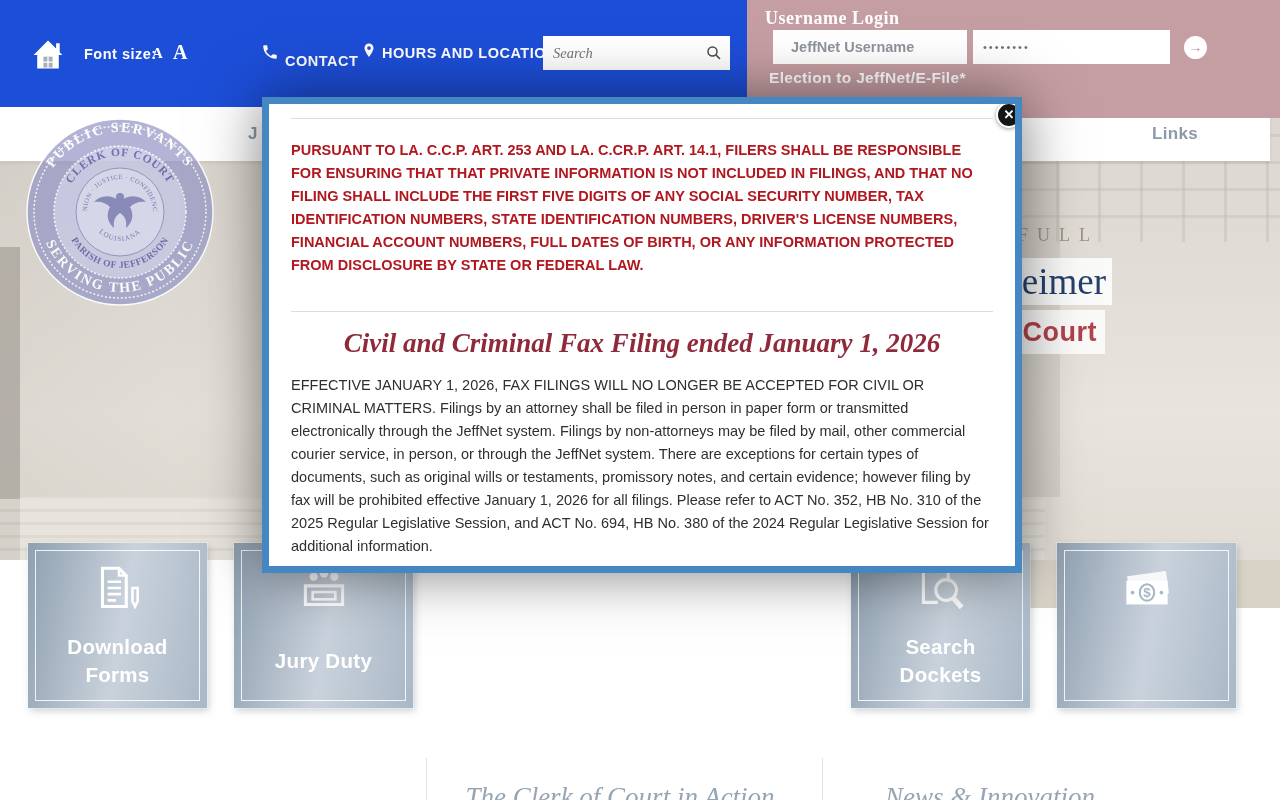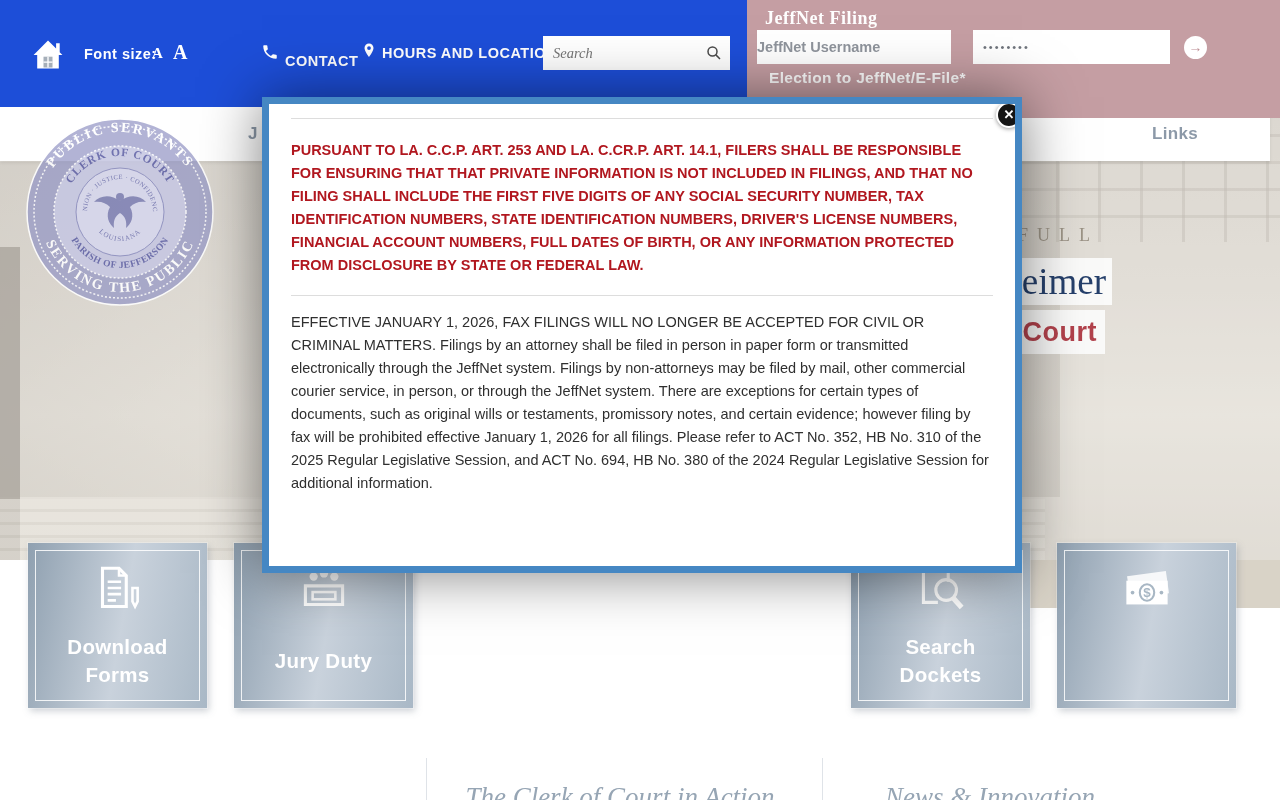--- a/index.html
+++ b/index.html
@@ -58,36 +58,36 @@
   .searchbox{position:absolute;left:543px;top:36px;width:187px;height:34px;background:#fff;}
   .searchbox input{position:absolute;left:0;top:0;width:150px;height:34px;border:0;outline:none;
        padding:0 0 0 10px;font-family:"Liberation Serif",serif;font-style:italic;font-size:14.5px;color:#555;background:transparent;}
   .search-ic{position:absolute;right:7px;top:8px;cursor:pointer;}
 
   
   .login{position:absolute;left:747px;top:0;width:533px;height:118px;background:#c59ea3;z-index:5;}
   .login-title{position:absolute;left:18px;top:8px;color:#fff;font-family:"Liberation Serif",serif;
        font-weight:bold;font-size:18px;letter-spacing:.5px;}
   .login input{border:0;outline:none;background:#fff;box-sizing:border-box;}
-  .user-in{position:absolute;left:10px;top:30px;width:194px;height:34px;padding:0 0;
+  .user-in{position:absolute;left:26px;top:30px;width:194px;height:34px;padding:0 18px;
        font-size:14.5px;font-weight:bold;color:#6f747c;}
   .user-in::placeholder{color:#8f949c;opacity:1;}
   .pass-in{position:absolute;left:226px;top:30px;width:197px;height:34px;padding:0 10px;
        font-size:11px;letter-spacing:2px;color:#6f747c;}
   .go-btn{position:absolute;left:437px;top:36px;width:23px;height:23px;border-radius:50%;background:#fff;
        border:0;color:#bd8e94;font-size:14px;font-weight:bold;line-height:23px;text-align:center;cursor:pointer;padding:0;}
   .subscribe{position:absolute;left:22px;top:69px;color:#fff;font-weight:bold;font-size:15.5px;
        letter-spacing:.3px;cursor:pointer;}
 
   
   .modal{position:absolute;left:262px;top:97px;width:760px;height:476px;box-sizing:border-box;z-index:20;
        border:7px solid #4587c3;background:#fff;box-shadow:0 0 55px rgba(0,0,0,.5);
        padding:14px 22px 0;overflow:hidden;}
   .modal-rule{border:0;border-top:1px solid #ddd;margin:0;}
-  .modal-notice{margin:20px 0 18px;color:#b1171f;font-weight:bold;font-size:14.5px;line-height:23px;}
+  .modal-notice{margin:20px 0 34px;color:#b1171f;font-weight:bold;font-size:14.5px;line-height:23px;}
   .modal-title{margin:16px 0 8px;text-align:center;font-family:"Liberation Serif",serif;
        font-style:italic;font-weight:bold;font-size:27px;color:#8e2a3a;}
   .modal-body{font-size:14.5px;line-height:23px;color:#2f2f2f;}
   .close-btn{position:absolute;top:-2px;right:-7px;width:26px;height:26px;border-radius:50%;
        background:#151515;border:2px solid #fff;color:#fff;font-size:13px;font-weight:bold;
        line-height:22px;text-align:center;cursor:pointer;padding:0;box-shadow:0 1px 4px rgba(0,0,0,.4);}
 
   
   .tile{position:absolute;top:543px;width:179px;height:165px;z-index:5;cursor:pointer;
        background:linear-gradient(100deg,#8fa0b0 0%,#c9d2dc 52%,#a9b8c6 100%);
@@ -197,31 +197,32 @@
     <div class="searchbox">
       <input type="text" placeholder="Search" style="">
       <svg class="search-ic" width="18" height="18" viewBox="0 0 24 24">
         <circle cx="10" cy="10" r="6" fill="none" stroke="#4a4a4a" stroke-width="2"></circle>
         <path d="M14.5 14.5 L20 20" stroke="#4a4a4a" stroke-width="2"></path>
       </svg>
     </div>
   </div>
 
   <div class="login">
-    <div class="login-title">JeffNet Filing</div>
+    <div class="login-title">Username Login</div>
     <input class="user-in" type="text" placeholder="JeffNet Username" style="">
     <input class="pass-in" type="text" value="••••••••" style="">
     <button class="go-btn"><span>→</span></button>
     <div class="subscribe">Election to JeffNet/E-File*</div>
   </div>
 
   <div class="modal">
     <hr class="modal-rule">
     <p class="modal-notice">PURSUANT TO LA. C.C.P. ART. 253 AND LA. C.CR.P. ART. 14.1, FILERS SHALL BE RESPONSIBLE FOR ENSURING THAT THAT PRIVATE INFORMATION IS NOT INCLUDED IN FILINGS, AND THAT NO FILING SHALL INCLUDE THE FIRST FIVE DIGITS OF ANY SOCIAL SECURITY NUMBER, TAX IDENTIFICATION NUMBERS, STATE IDENTIFICATION NUMBERS, DRIVER'S LICENSE NUMBERS, FINANCIAL ACCOUNT NUMBERS, FULL DATES OF BIRTH, OR ANY INFORMATION PROTECTED FROM DISCLOSURE BY STATE OR FEDERAL LAW.</p>
     <hr class="modal-rule">
+    <h2 class="modal-title">Civil and Criminal Fax Filing ended January 1, 2026</h2>
     <p class="modal-body">EFFECTIVE JANUARY 1, 2026, FAX FILINGS WILL NO LONGER BE ACCEPTED FOR CIVIL OR CRIMINAL MATTERS. Filings by an attorney shall be filed in person in paper form or transmitted electronically through the JeffNet system. Filings by non-attorneys may be filed by mail, other commercial courier service, in person, or through the JeffNet system. There are exceptions for certain types of documents, such as original wills or testaments, promissory notes, and certain evidence; however filing by fax will be prohibited effective January 1, 2026 for all filings. Please refer to ACT No. 352, HB No. 310 of the 2025 Regular Legislative Session, and ACT No. 694, HB No. 380 of the 2024 Regular Legislative Session for additional information.</p>
     <button class="close-btn"><span>✕</span></button>
   </div>
 
   <div class="tile" style="left:234px">
     <div class="tile-icon">
       <svg width="62" height="62" viewBox="0 0 60 60" fill="none" stroke="#fff" stroke-width="3">
         <circle cx="20" cy="17" r="4" fill="#fff" stroke="none"></circle>
         <circle cx="30" cy="14" r="4" fill="#fff" stroke="none"></circle>
         <circle cx="40" cy="17" r="4" fill="#fff" stroke="none"></circle>

